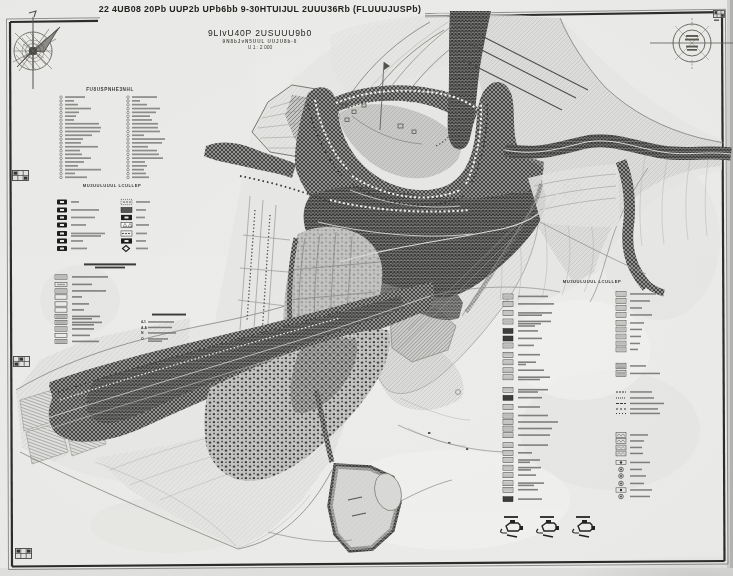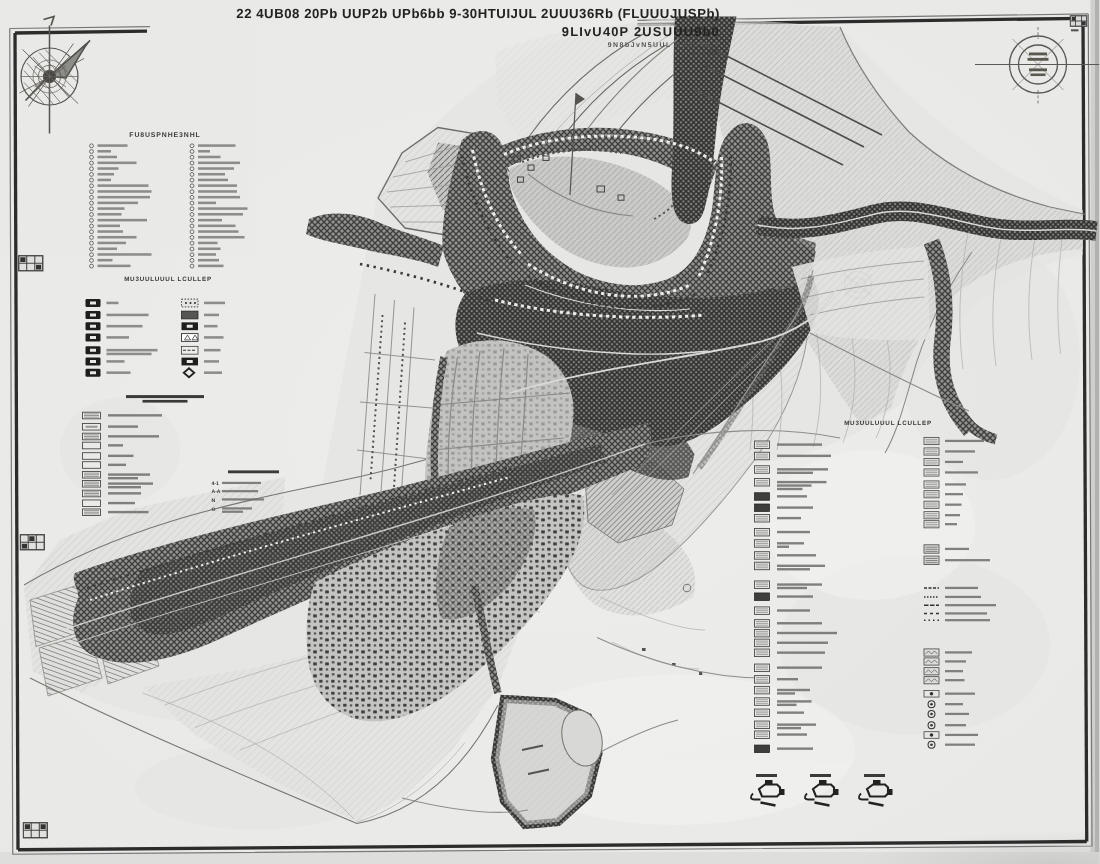--- a/index.html
+++ b/index.html
@@ -362,23 +362,23 @@
   <rect x="6.5" y="1.5" width="3.5" height="3.2" fill="#333"></rect>
   <rect x="1.5" y="6.5" width="3.5" height="3.2" fill="#333"></rect>
 </svg>
 <svg class="abs" style="left:15px;top:548px" width="20" height="14" viewBox="0 0 20 14">
   <rect x="0.5" y="0.5" width="16" height="10" fill="#e0e0de" stroke="#444" stroke-width="0.9"></rect>
   <path d="M0.5,5.5 L16.5,5.5 M5.8,0.5 L5.8,10.5 M11.2,0.5 L11.2,10.5" stroke="#444" stroke-width="0.7"></path>
   <rect x="1.5" y="1.5" width="3.5" height="3.2" fill="#333"></rect>
   <rect x="12" y="1.5" width="3.5" height="3.2" fill="#333"></rect>
 </svg>
 
-<div class="abs" style="left:40px;top:4px;width:440px;text-align:right;color:#23231f;">
+<div class="abs" style="left:40px;top:4px;width:440px;text-align:center;color:#23231f;">
   <div style="font-size:8.8px;font-weight:bold;letter-spacing:0.35px;white-space:nowrap;">22 4UB08 20Pb UUP2b UPb6bb 9-30HTUIJUL 2UUU36Rb (FLUUUJUSPb)</div>
-  <div style="font-size:8.6px;font-weight:bold;letter-spacing:0.8px;margin-top:2px;">9LIvU40P 2USUUU9b0</div>
+  <div style="font-size:8.6px;font-weight:normal;letter-spacing:0.8px;margin-top:14px;">9LIvU40P 2USUUU9b0</div>
   <div style="font-size:4.6px;font-weight:bold;color:#55534e;letter-spacing:1px;margin-top:1px;">9N8bJvN5UUL UUJU8b-0</div>
   <div style="font-size:5px;color:#45433f;margin-top:0px;">U 1 : 2 000</div>
 </div>
 
 <svg class="abs" style="left:0px;top:0px" width="733" height="576" viewBox="0 0 733 576">
 
 <g>
 <text x="110" y="91" font-size="4.6" font-weight="bold" fill="#3a3a38" text-anchor="middle" letter-spacing="0.6">FU8USPNHE3NHL</text>
 <circle cx="61" cy="97.2" r="1.3" fill="none" stroke="#4a4a48" stroke-width="0.5"></circle>
 <rect x="65" y="96.2" width="20" height="1.7" fill="#747472" opacity="0.8"></rect>

